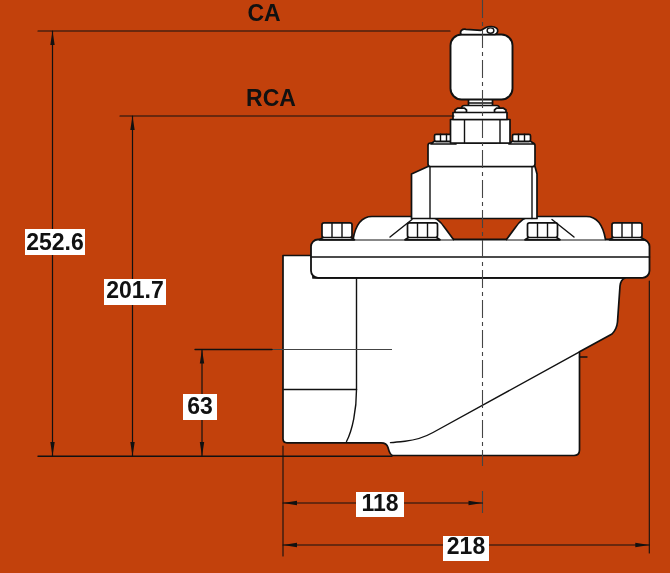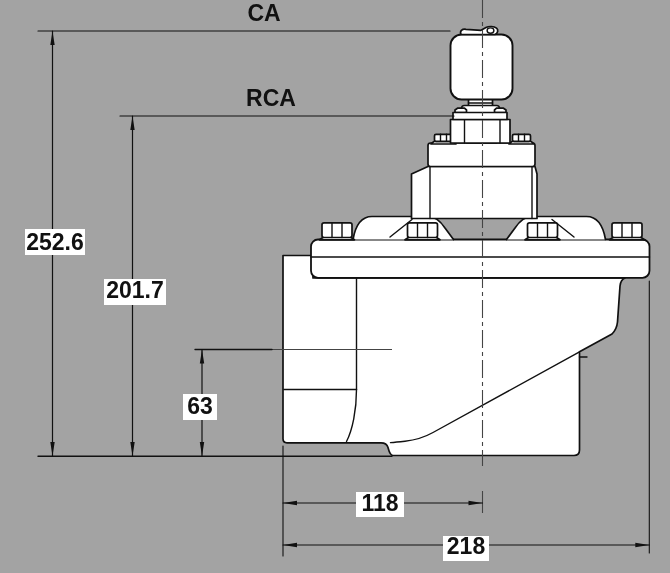--- a/index.html
+++ b/index.html
@@ -1,17 +1,17 @@
 <!DOCTYPE html>
 <html><head>
 <meta charset="utf-8">
 <style>
   html,body{margin:0;padding:0;background:#ffffff;}
   .stage{
-    position:relative;width:670px;height:573px;background:#a3a3a3;
+    position:relative;width:670px;height:573px;background:#c2410c;
     font-family:"Liberation Sans","DejaVu Sans",sans-serif;overflow:hidden;
   }
   svg{display:block;}
   .dim-text{
     font-family:"Liberation Sans","DejaVu Sans",sans-serif;
     font-weight:bold;font-size:23px;fill:#111111;
   }
   .outline{fill:#ffffff;stroke:#111111;stroke-width:1.7;stroke-linejoin:round;stroke-linecap:round;}
   .inner{fill:none;stroke:#111111;stroke-width:1.4;stroke-linejoin:round;stroke-linecap:round;}
   .dimline{stroke:#111111;stroke-width:1.2;fill:none;stroke-linecap:round;}

